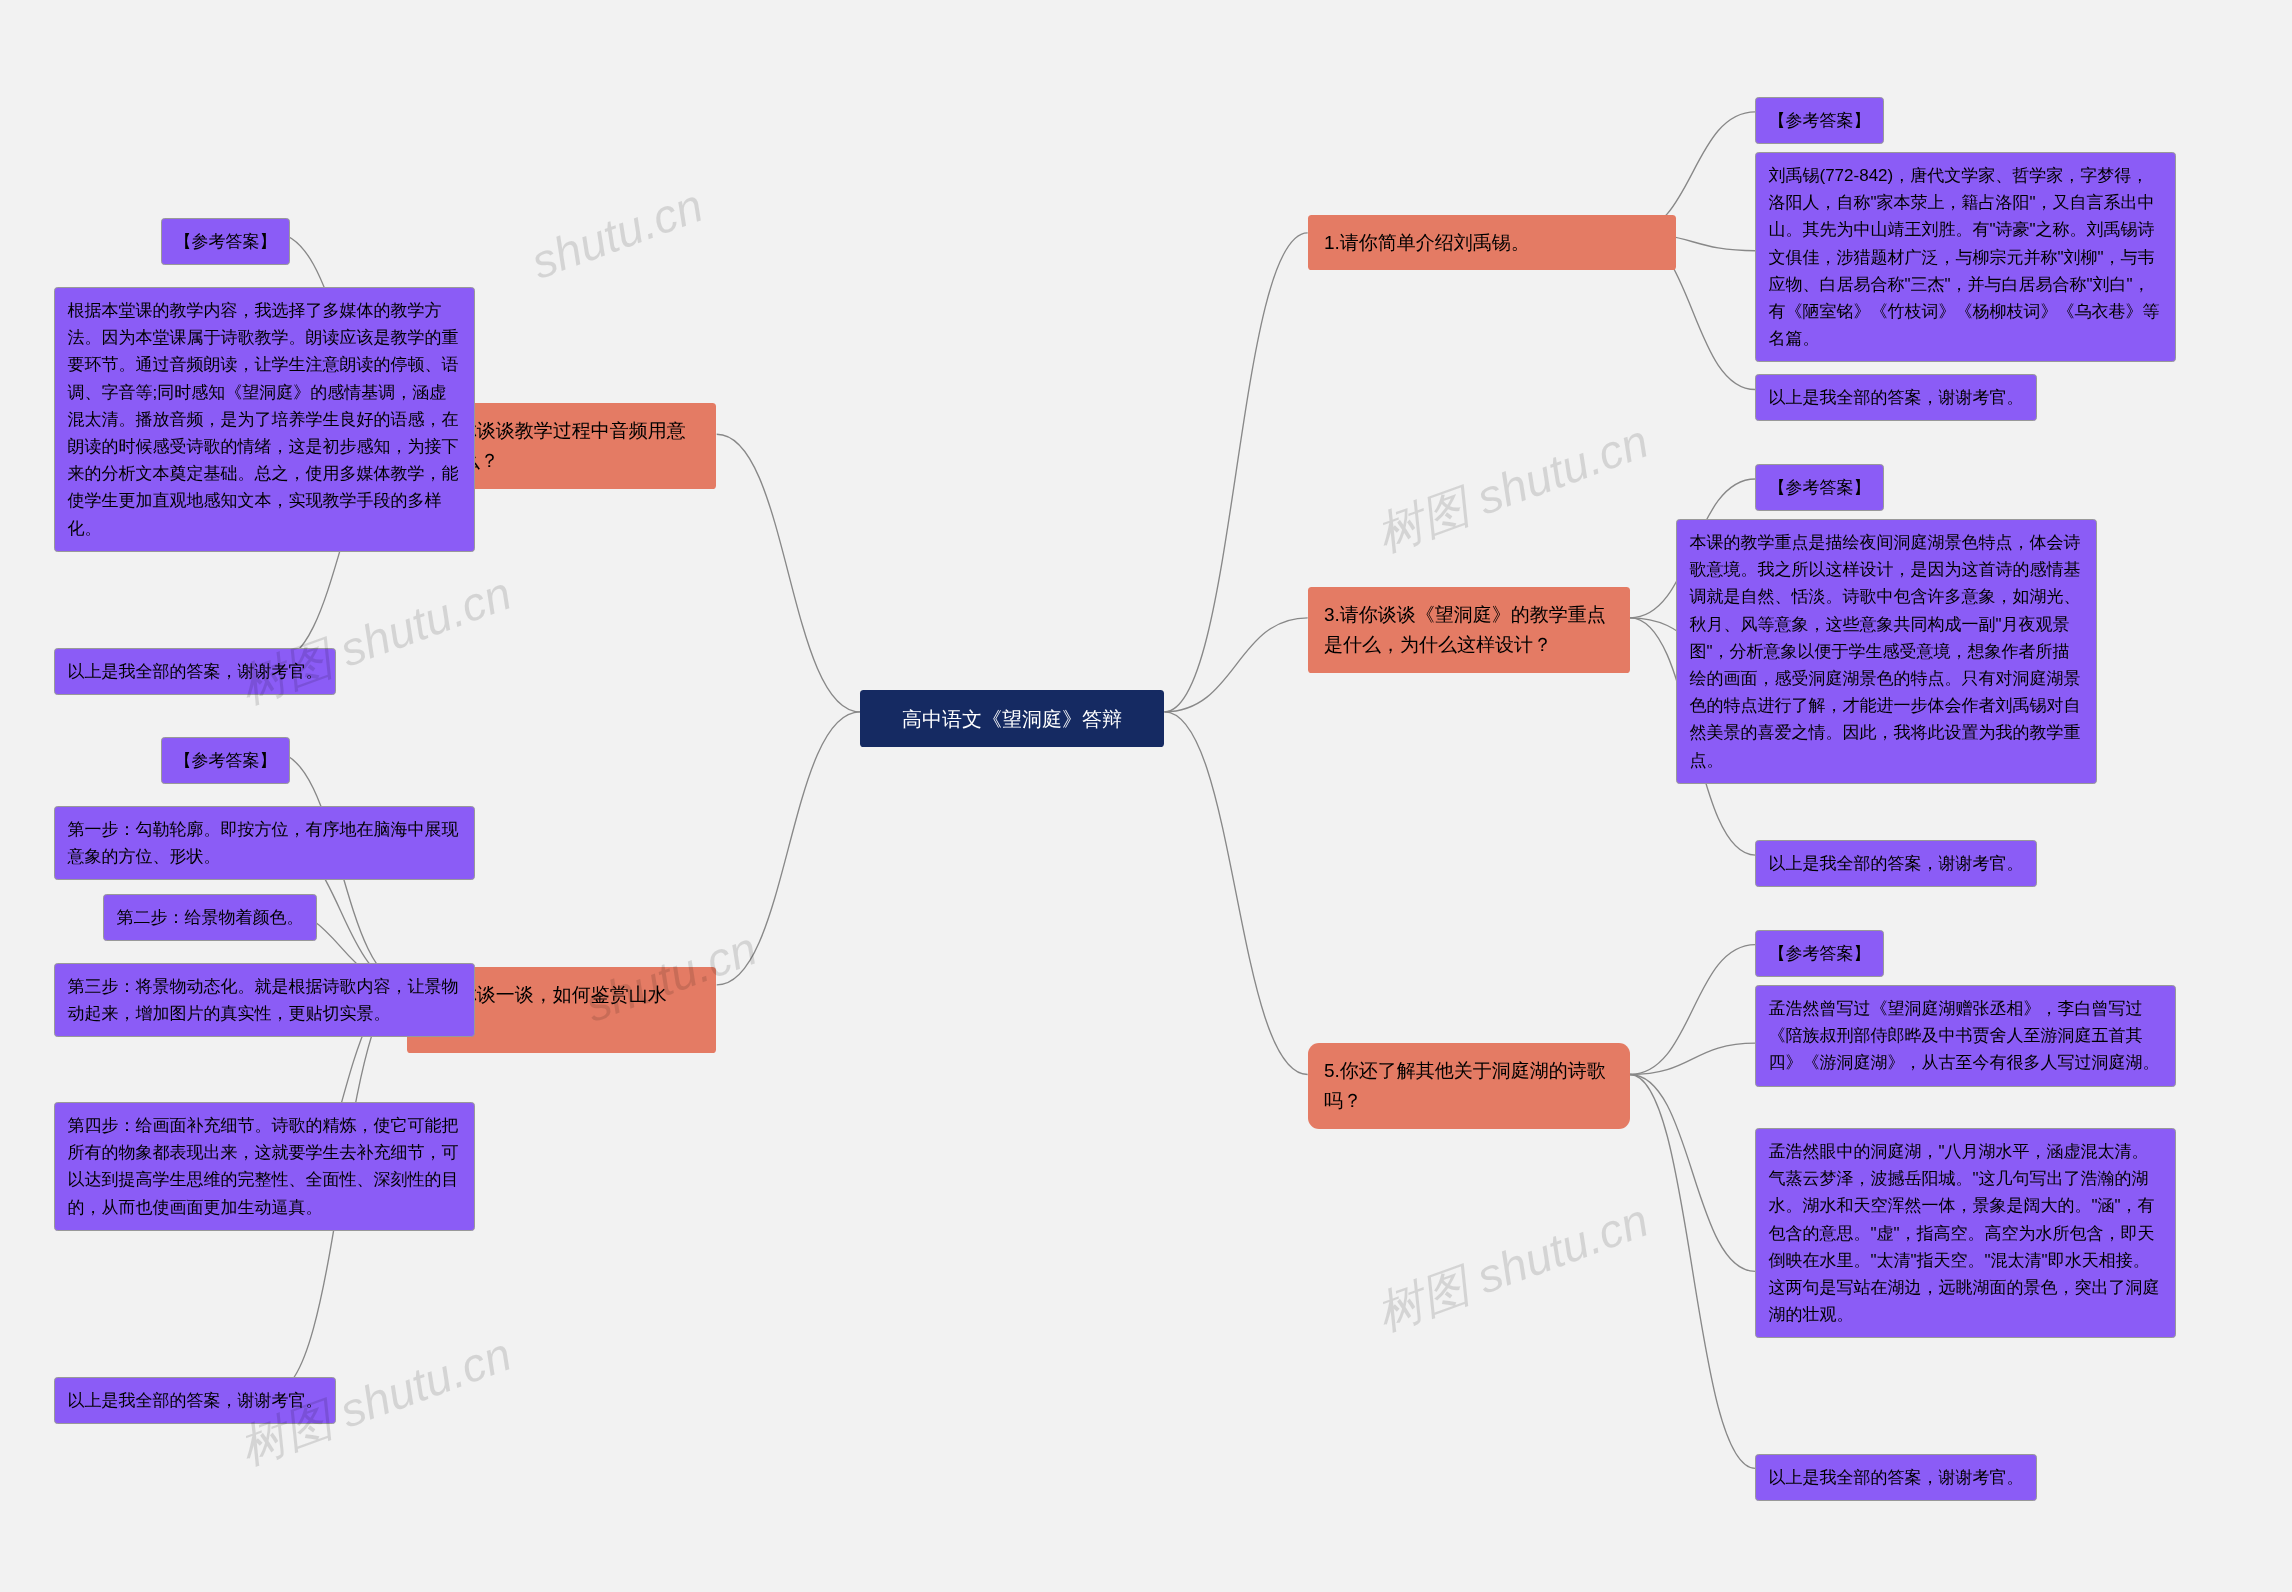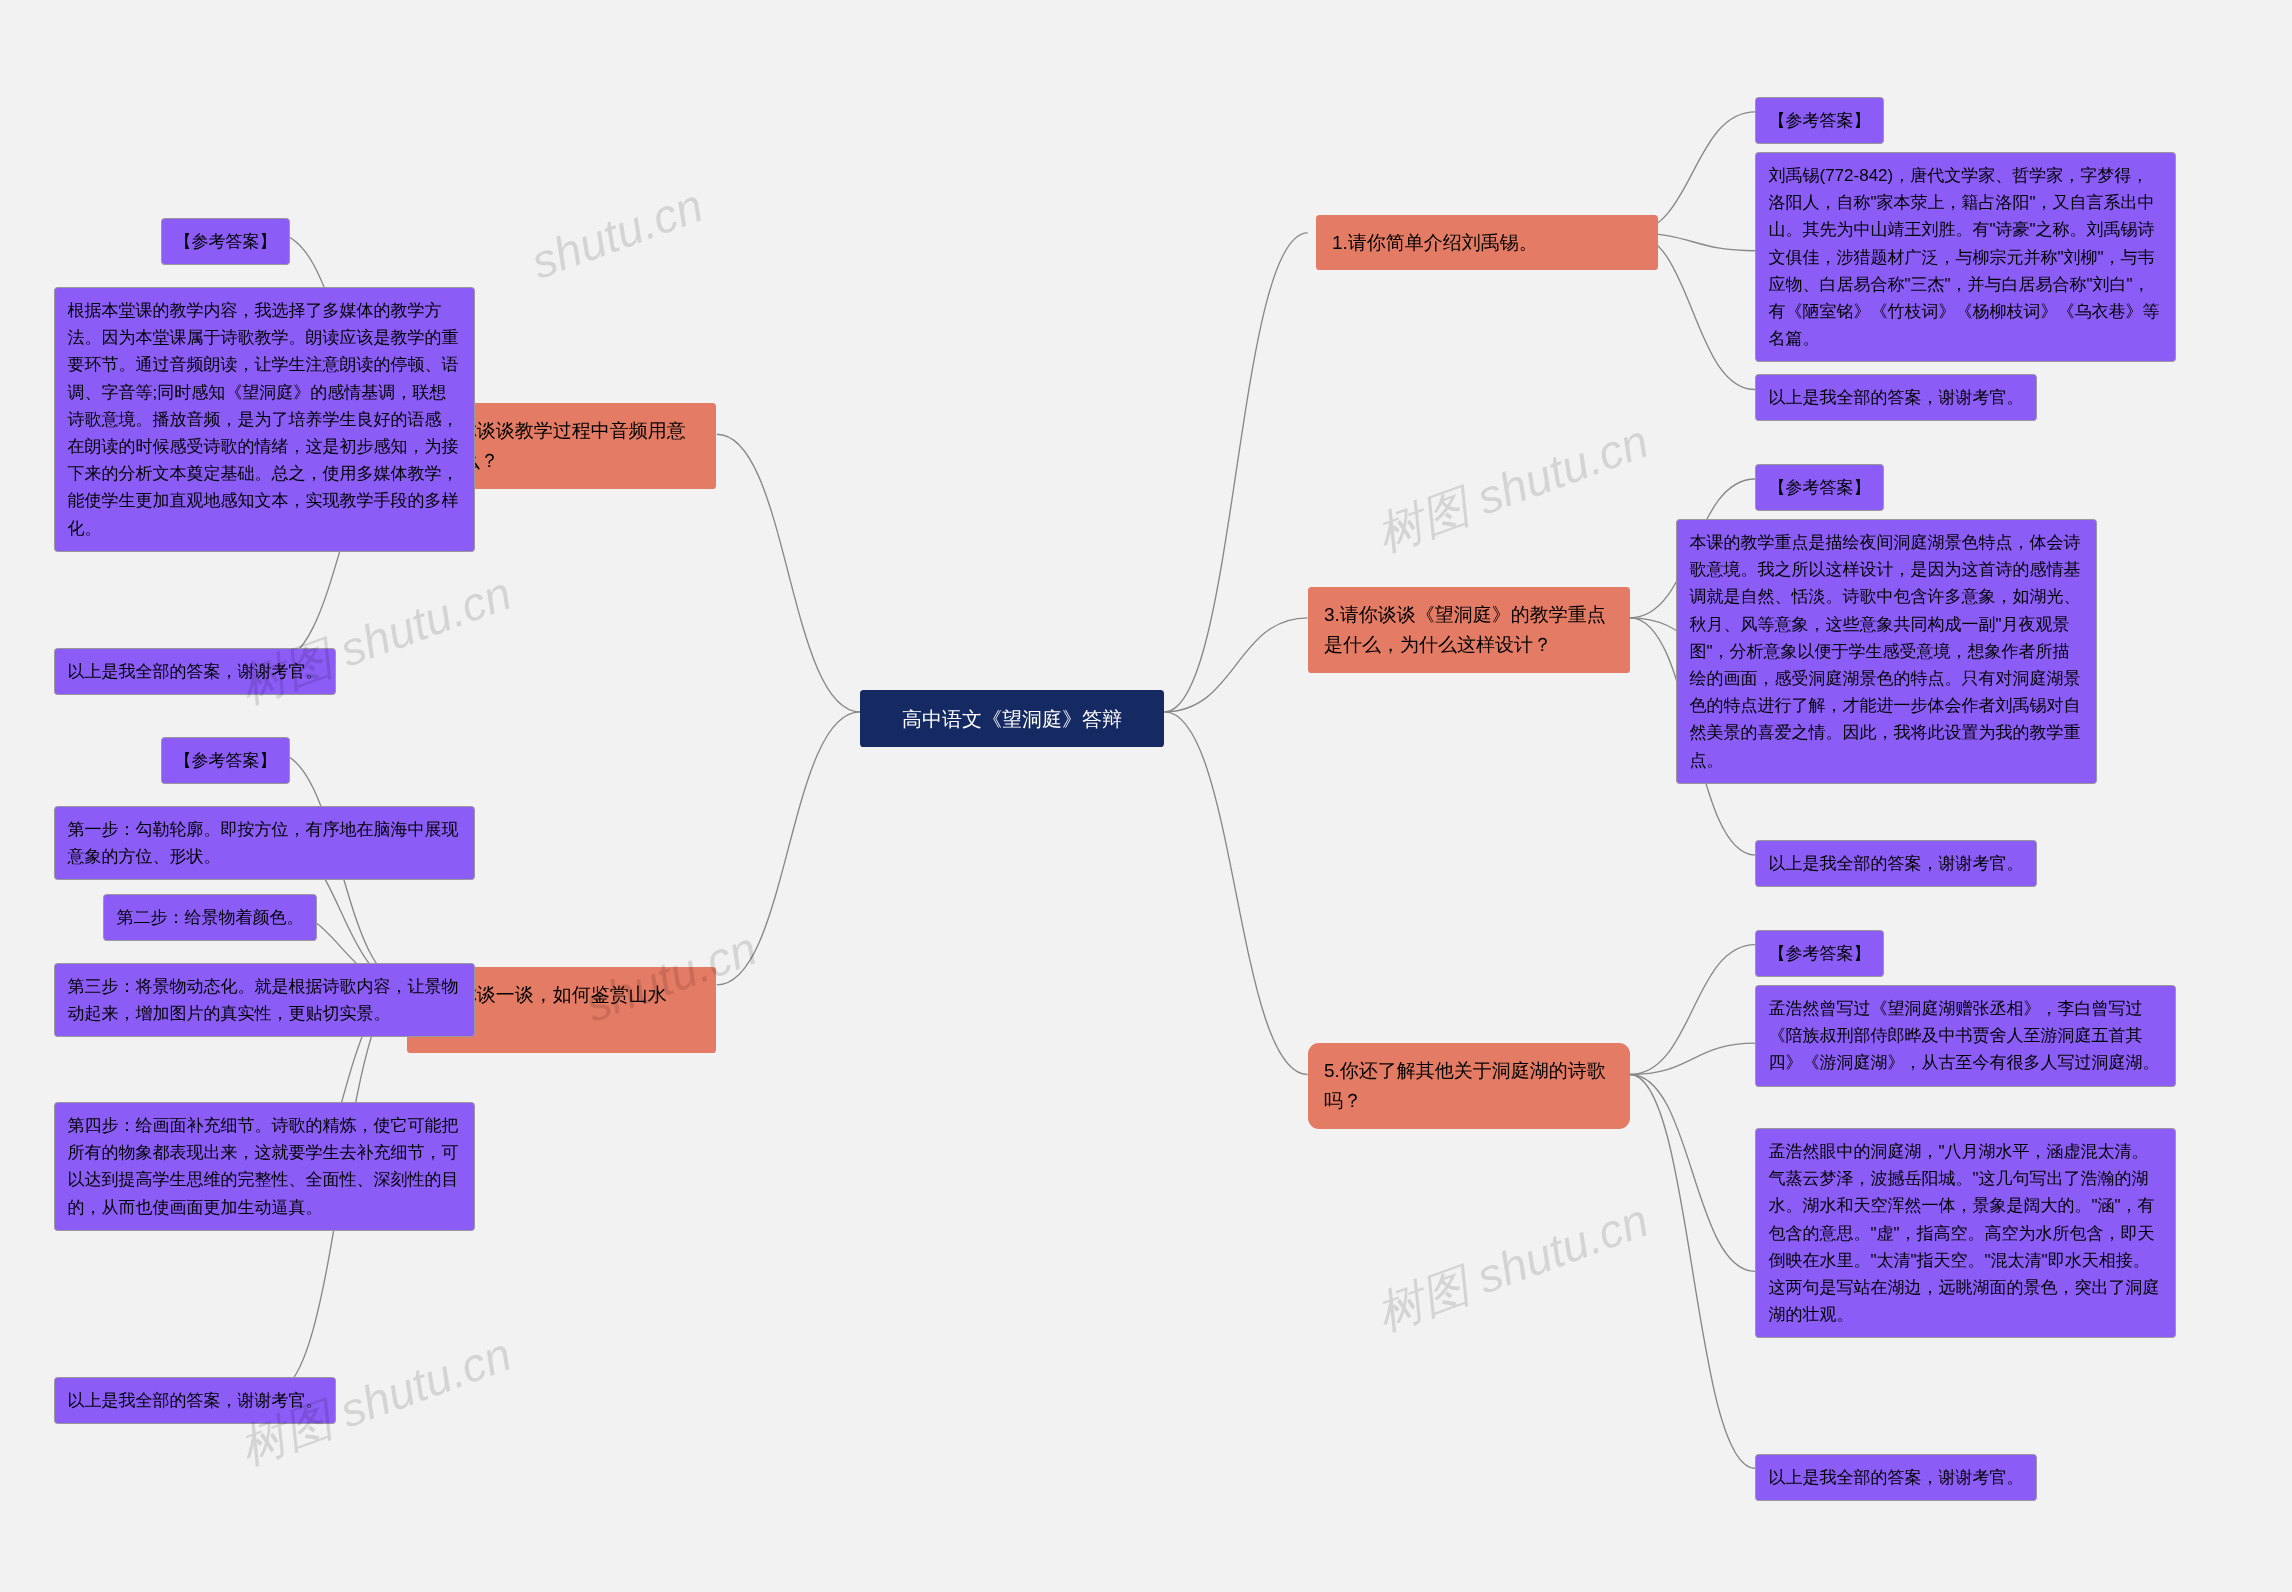--- a/index.html
+++ b/index.html
@@ -96,39 +96,39 @@
   <path d="M 455 1100 C 380 1100, 380 840, 305 840"></path>
   <path d="M 455 1100 C 380 1100, 380 935, 305 935"></path>
   <path d="M 455 1100 C 380 1100, 380 1015, 305 1015"></path>
   <path d="M 455 1100 C 380 1100, 380 1145, 305 1145"></path>
   <path d="M 455 1100 C 380 1100, 380 1370, 305 1370"></path>
   <path d="M 455 1100 C 380 1100, 380 1555, 305 1555"></path>
 </svg>
 
 <div class="node center-node" style="left:860px; top:690px; width:304px; text-align:center;">高中语文《望洞庭》答辩</div>
 
-<div class="node q-node" style="left:1308px; top:215px; width:342px;margin-left:8px;">1.请你简单介绍刘禹锡。</div>
+<div class="node q-node" style="left:1308px; top:215px; width:368px;">1.请你简单介绍刘禹锡。</div>
 <div class="node leaf-node" style="left:1755px; top:97px;">【参考答案】</div>
 <div class="node leaf-node" style="left:1755px; top:152px; width:421px;">刘禹锡(772-842)，唐代文学家、哲学家，字梦得，洛阳人，自称"家本荥上，籍占洛阳"，又自言系出中山。其先为中山靖王刘胜。有"诗豪"之称。刘禹锡诗文俱佳，涉猎题材广泛，与柳宗元并称"刘柳"，与韦应物、白居易合称"三杰"，并与白居易合称"刘白"，有《陋室铭》《竹枝词》《杨柳枝词》《乌衣巷》等名篇。</div>
 <div class="node leaf-node" style="left:1755px; top:374px;">以上是我全部的答案，谢谢考官。</div>
 
 <div class="node q-node" style="left:1308px; top:587px; width:322px;">3.请你谈谈《望洞庭》的教学重点是什么，为什么这样设计？</div>
 <div class="node leaf-node" style="left:1755px; top:464px;">【参考答案】</div>
 <div class="node leaf-node" style="left:1676px; top:519px; width:421px;">本课的教学重点是描绘夜间洞庭湖景色特点，体会诗歌意境。我之所以这样设计，是因为这首诗的感情基调就是自然、恬淡。诗歌中包含许多意象，如湖光、秋月、风等意象，这些意象共同构成一副"月夜观景图"，分析意象以便于学生感受意境，想象作者所描绘的画面，感受洞庭湖景色的特点。只有对洞庭湖景色的特点进行了解，才能进一步体会作者刘禹锡对自然美景的喜爱之情。因此，我将此设置为我的教学重点。</div>
 <div class="node leaf-node" style="left:1755px; top:840px;">以上是我全部的答案，谢谢考官。</div>
 
 <div class="node q-node" style="left:1308px; top:1043px; width:322px;border-radius:11px;">5.你还了解其他关于洞庭湖的诗歌吗？</div>
 <div class="node leaf-node" style="left:1755px; top:930px;">【参考答案】</div>
 <div class="node leaf-node" style="left:1755px; top:985px; width:421px;">孟浩然曾写过《望洞庭湖赠张丞相》，李白曾写过《陪族叔刑部侍郎晔及中书贾舍人至游洞庭五首其四》《游洞庭湖》，从古至今有很多人写过洞庭湖。</div>
 <div class="node leaf-node" style="left:1755px; top:1128px; width:421px;">孟浩然眼中的洞庭湖，"八月湖水平，涵虚混太清。气蒸云梦泽，波撼岳阳城。"这几句写出了浩瀚的湖水。湖水和天空浑然一体，景象是阔大的。"涵"，有包含的意思。"虚"，指高空。高空为水所包含，即天倒映在水里。"太清"指天空。"混太清"即水天相接。这两句是写站在湖边，远眺湖面的景色，突出了洞庭湖的壮观。</div>
 <div class="node leaf-node" style="left:1755px; top:1454px;">以上是我全部的答案，谢谢考官。</div>
 
 <div class="node q-node" style="left:407px; top:403px; width:309px;">2.请你谈谈教学过程中音频用意是什么？</div>
 <div class="node leaf-node" style="left:161px; top:218px;">【参考答案】</div>
-<div class="node leaf-node" style="left:54px; top:287px; width:421px; text-align:left;">根据本堂课的教学内容，我选择了多媒体的教学方法。因为本堂课属于诗歌教学。朗读应该是教学的重要环节。通过音频朗读，让学生注意朗读的停顿、语调、字音等;同时感知《望洞庭》的感情基调，联想诗歌意境。播放音频，是为了培养学生良好的语感，在朗读的时候感受诗歌的情绪，这是初步感知，为接下来的分析文本奠定基础。总之，使用多媒体教学，能使学生更加直观地感知文本，实现教学手段的多样化。</div>
+<div class="node leaf-node" style="left:54px; top:287px; width:421px; text-align:left;">根据本堂课的教学内容，我选择了多媒体的教学方法。因为本堂课属于诗歌教学。朗读应该是教学的重要环节。通过音频朗读，让学生注意朗读的停顿、语调、字音等;同时感知《望洞庭》的感情基调，涵虚混太清。播放音频，是为了培养学生良好的语感，在朗读的时候感受诗歌的情绪，这是初步感知，为接下来的分析文本奠定基础。总之，使用多媒体教学，能使学生更加直观地感知文本，实现教学手段的多样化。</div>
 <div class="node leaf-node" style="left:54px; top:648px;">以上是我全部的答案，谢谢考官。</div>
 
 <div class="node q-node" style="left:407px; top:967px; width:309px;">4.请你谈一谈，如何鉴赏山水诗。</div>
 <div class="node leaf-node" style="left:161px; top:737px;">【参考答案】</div>
 <div class="node leaf-node" style="left:54px; top:806px; width:421px;">第一步：勾勒轮廓。即按方位，有序地在脑海中展现意象的方位、形状。</div>
 <div class="node leaf-node" style="left:103px; top:894px;">第二步：给景物着颜色。</div>
 <div class="node leaf-node" style="left:54px; top:963px; width:421px;">第三步：将景物动态化。就是根据诗歌内容，让景物动起来，增加图片的真实性，更贴切实景。</div>
 <div class="node leaf-node" style="left:54px; top:1102px; width:421px;">第四步：给画面补充细节。诗歌的精炼，使它可能把所有的物象都表现出来，这就要学生去补充细节，可以达到提高学生思维的完整性、全面性、深刻性的目的，从而也使画面更加生动逼真。</div>
 <div class="node leaf-node" style="left:54px; top:1377px;">以上是我全部的答案，谢谢考官。</div>
 

